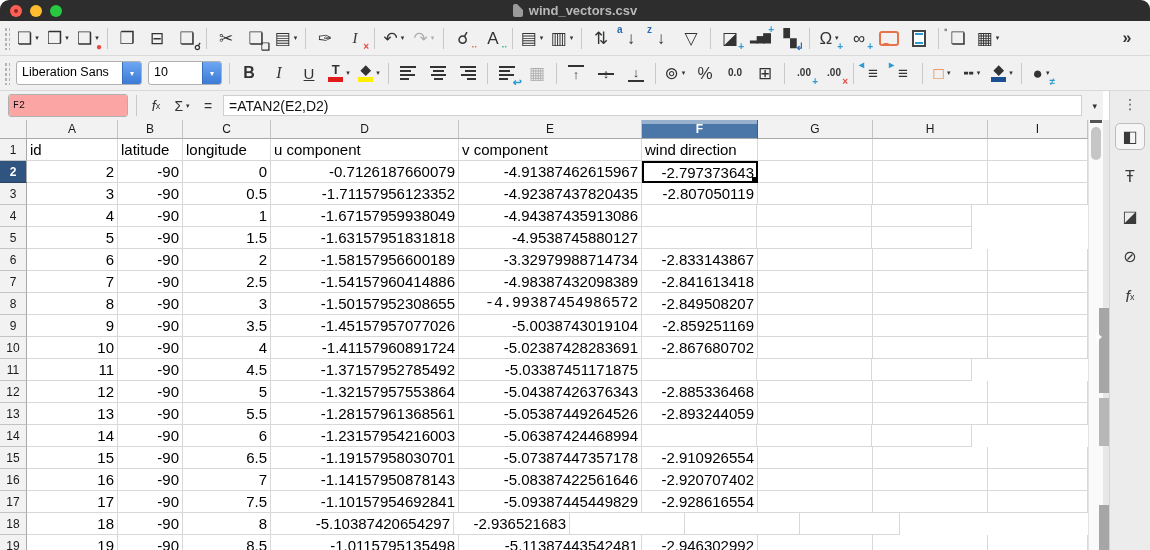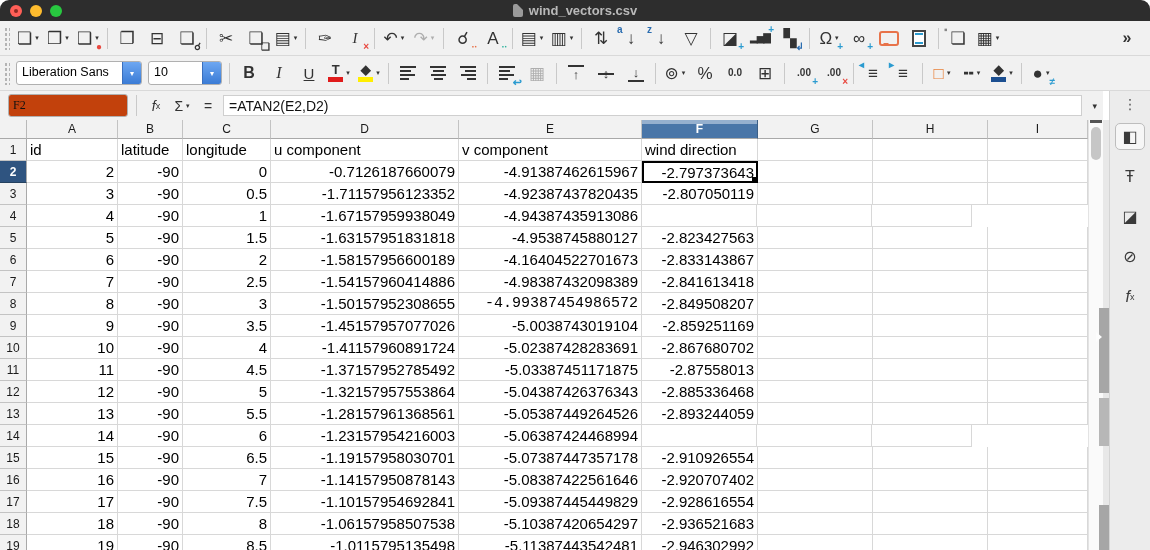--- a/index.html
+++ b/index.html
@@ -58,21 +58,21 @@
   .bubble::after{content:"";position:absolute;left:2px;bottom:-5px;border:3px solid transparent;border-top-color:#e8734a;}
   .hfpage{width:14px;height:17px;border:2px solid #444;background:#fff;display:flex;flex-direction:column;
           justify-content:space-between;padding:1px;box-sizing:border-box;}
   .hfpage i{display:block;height:2px;background:#2b9bd0;}
   .mlauto{margin-left:auto;margin-right:8px;}
 
   
   .fbar{position:absolute;top:91px;left:0;right:47px;height:29px;background:#f1f1f1;display:flex;
         align-items:center;padding-left:8px;gap:4px;box-sizing:border-box;}
   .namebox{width:118px;height:21px;background:#fff;border:1px solid #b0b0b0;border-radius:3px;display:flex;overflow:hidden;flex:none;}
-  .namebox input{flex:1;border:0;outline:none;font-size:12px;padding:0 4px;font-family:Liberation Serif, serif;background:#c2410c;color:#111;}
+  .namebox input{flex:1;border:0;outline:none;font-size:10px;padding:0 4px;font-family:Liberation Mono, monospace;background:#fca5a5;color:#111;}
   .fbtn{min-width:22px;text-align:center;font-size:14px;color:#333;display:flex;align-items:center;justify-content:center;}
   .fbtn sub{font-size:9px;}
   .finput{flex:1;height:19px;background:#fff;border:1px solid #cfcfcf;font-size:14px;padding:0 5px;
           font-family:inherit;outline:none;color:#111;}
   .fexpand{font-size:9px;color:#333;padding:0 6px;}
 
   
   .grid{position:absolute;top:120px;left:0;width:1088px;height:430px;overflow:hidden;background:#fff;}
   .gh-row{display:flex;height:19px;}
   .corner{width:27px;flex:none;background:#f2f2f2;border-right:1px solid #b9b9b9;border-bottom:1px solid #a9a9a9;box-sizing:border-box;}
@@ -471,32 +471,31 @@
       <div class="cell" style="width: 115px;"></div>
       <div class="cell" style="width: 100px;"></div>
     </div>
     <div class="grow">
       <div class="rowhdr">5</div>
       <div class="cell num" style="width: 91px;">5</div>
       <div class="cell num" style="width: 65px;">-90</div>
       <div class="cell num" style="width: 88px;">1.5</div>
       <div class="cell num" style="width: 188px;">-1.63157951831818</div>
       <div class="cell num" style="width: 183px;">-4.9538745880127</div>
-      <div class="cell num" style="width: 116px;">-2.823427563</div>
       <div class="cell" style="width: 115px;"></div>
       <div class="cell" style="width: 115px;"></div>
       <div class="cell" style="width: 100px;"></div>
     </div>
     <div class="grow">
       <div class="rowhdr">6</div>
       <div class="cell num" style="width: 91px;">6</div>
       <div class="cell num" style="width: 65px;">-90</div>
       <div class="cell num" style="width: 88px;">2</div>
       <div class="cell num" style="width: 188px;">-1.58157956600189</div>
-      <div class="cell num" style="width: 183px;">-4.16404522701673</div>
+      <div class="cell num" style="width: 183px;">-3.32979988714734</div>
       <div class="cell num" style="width: 116px;">-2.833143867</div>
       <div class="cell" style="width: 115px;"></div>
       <div class="cell" style="width: 115px;"></div>
       <div class="cell" style="width: 100px;"></div>
     </div>
     <div class="grow">
       <div class="rowhdr">7</div>
       <div class="cell num" style="width: 91px;">7</div>
       <div class="cell num" style="width: 65px;">-90</div>
       <div class="cell num" style="width: 88px;">2.5</div>
@@ -543,21 +542,20 @@
       <div class="cell" style="width: 115px;"></div>
       <div class="cell" style="width: 100px;"></div>
     </div>
     <div class="grow">
       <div class="rowhdr">11</div>
       <div class="cell num" style="width: 91px;">11</div>
       <div class="cell num" style="width: 65px;">-90</div>
       <div class="cell num" style="width: 88px;">4.5</div>
       <div class="cell num" style="width: 188px;">-1.37157952785492</div>
       <div class="cell num" style="width: 183px;">-5.03387451171875</div>
-      <div class="cell num" style="width: 116px;">-2.87558013</div>
       <div class="cell" style="width: 115px;"></div>
       <div class="cell" style="width: 115px;"></div>
       <div class="cell" style="width: 100px;"></div>
     </div>
     <div class="grow">
       <div class="rowhdr">12</div>
       <div class="cell num" style="width: 91px;">12</div>
       <div class="cell num" style="width: 65px;">-90</div>
       <div class="cell num" style="width: 88px;">5</div>
       <div class="cell num" style="width: 188px;">-1.32157957553864</div>
@@ -624,21 +622,20 @@
       <div class="cell num" style="width: 116px;">-2.928616554</div>
       <div class="cell" style="width: 115px;"></div>
       <div class="cell" style="width: 115px;"></div>
       <div class="cell" style="width: 100px;"></div>
     </div>
     <div class="grow">
       <div class="rowhdr">18</div>
       <div class="cell num" style="width: 91px;">18</div>
       <div class="cell num" style="width: 65px;">-90</div>
       <div class="cell num" style="width: 88px;">8</div>
-      <div class="cell num" style="width: 188px;">-1.06157958507538</div>
       <div class="cell num" style="width: 183px;">-5.10387420654297</div>
       <div class="cell num" style="width: 116px;">-2.936521683</div>
       <div class="cell" style="width: 115px;"></div>
       <div class="cell" style="width: 115px;"></div>
       <div class="cell" style="width: 100px;"></div>
     </div>
     <div class="grow">
       <div class="rowhdr">19</div>
       <div class="cell num" style="width: 91px;">19</div>
       <div class="cell num" style="width: 65px;">-90</div>

